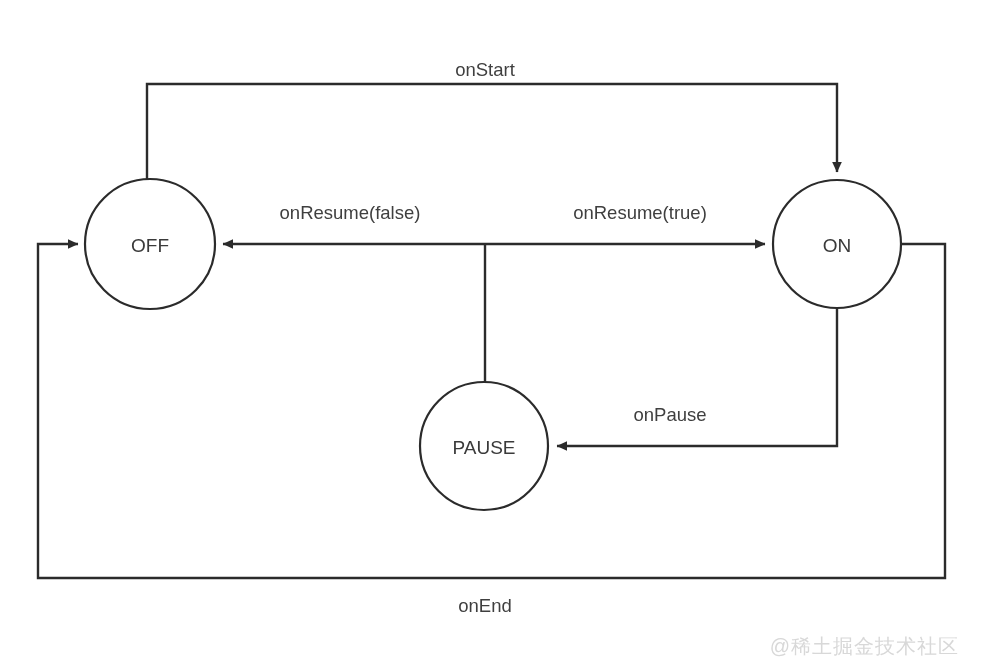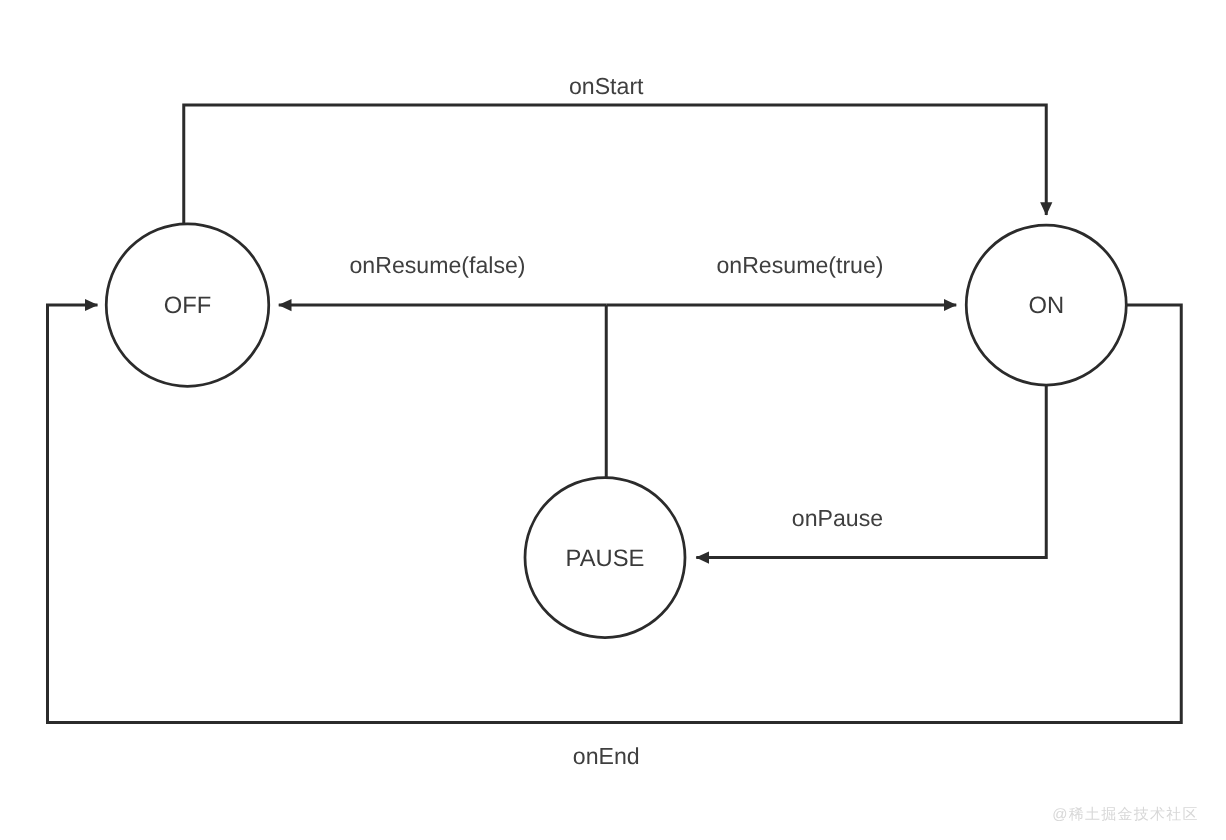--- a/index.html
+++ b/index.html
@@ -48,21 +48,21 @@
     font-size: 18.5px;
     fill: #3f3f3f;
     text-anchor: middle;
     dominant-baseline: central;
   }
   .watermark-text {
     position: absolute;
     right: 22px;
     bottom: 12px;
     font-family: "Liberation Sans", sans-serif;
-    font-size: 12px;
+    font-size: 20px;
     color: #d8d8d8;
     letter-spacing: 1px;
     white-space: nowrap;
     user-select: none;
     margin-left: 20px;
   }
 </style>
 </head>
 <body>
 

